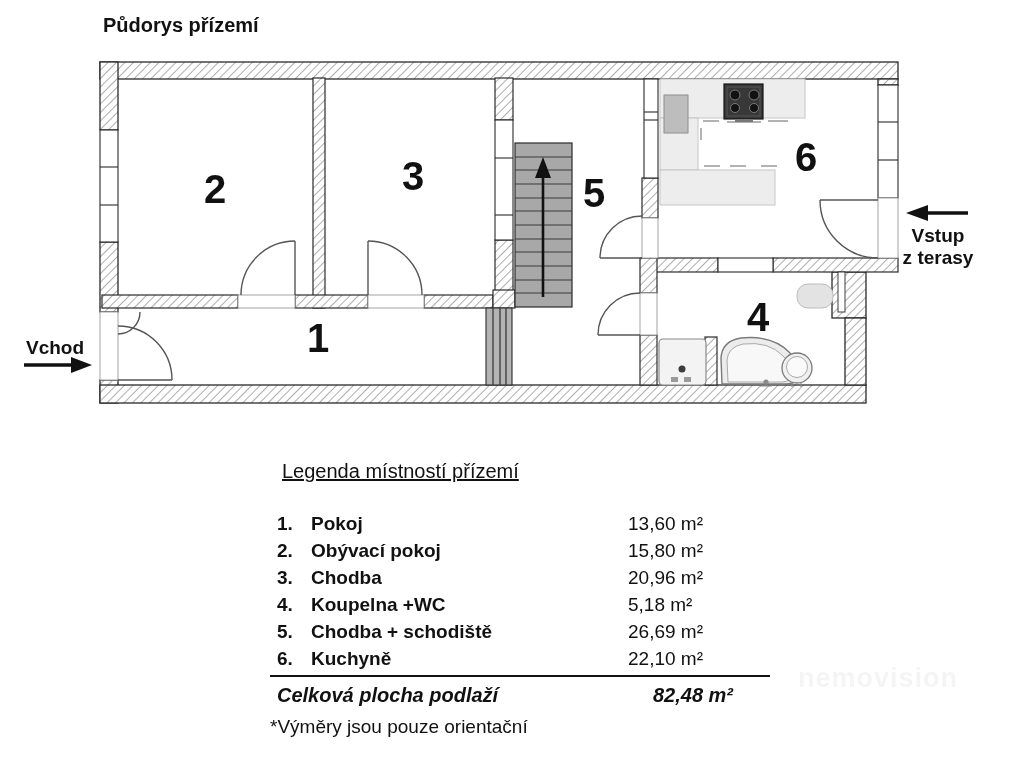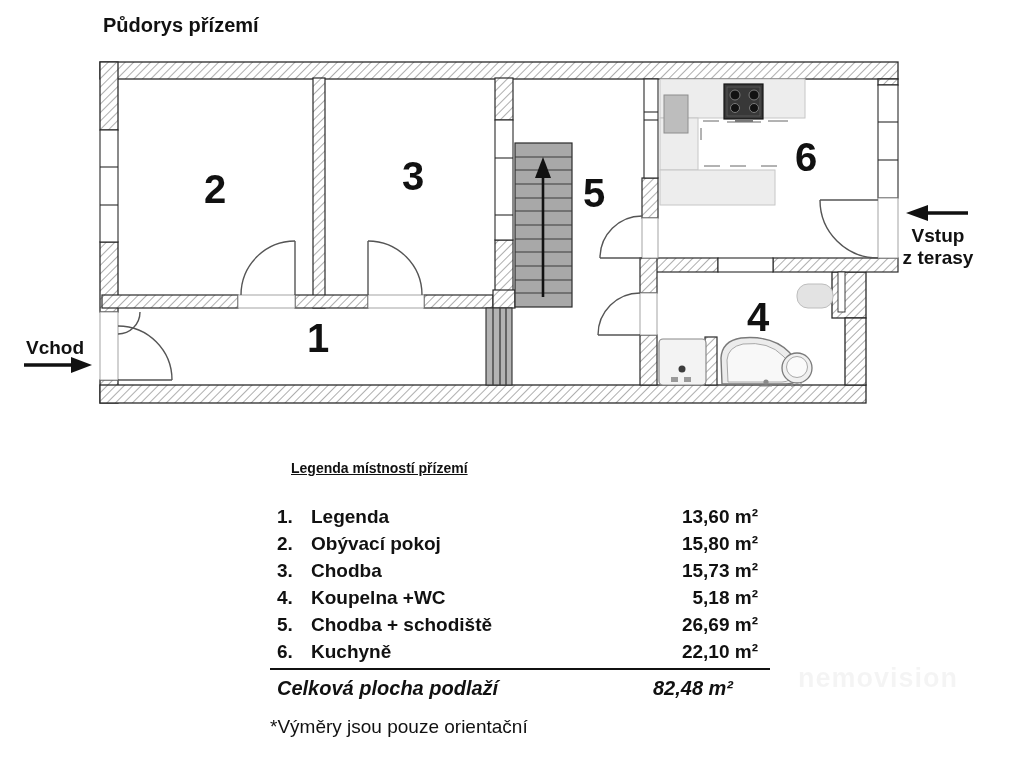--- a/index.html
+++ b/index.html
@@ -1,26 +1,26 @@
 <!DOCTYPE html>
 <html><head>
 <meta charset="utf-8">
 <style>
   html,body{margin:0;padding:0;background:#fff;}
   .stage{position:relative;width:1024px;height:768px;background:#fff;overflow:hidden;
          font-family:"Liberation Sans",sans-serif;color:#111;}
   .page-title{position:absolute;left:103px;top:14px;font-size:20px;font-weight:bold;}
   .plan-svg{position:absolute;left:0;top:0;}
   .legend{position:absolute;left:270px;top:460px;width:500px;}
-  .legend-title{font-size:14px;font-weight:bold;text-decoration:underline;margin:0 0 0 21px;}
+  .legend-title{font-size:20px;font-weight:normal;text-decoration:underline;margin:0 0 0 12px;}
   .legend-rows{margin-top:27px;}
   .legend-row{display:flex;align-items:baseline;font-size:19px;line-height:27px;}
   .lr-num{width:41px;padding-left:7px;font-weight:bold;box-sizing:border-box;}
   .lr-name{flex:1;font-weight:bold;}
-  .lr-area{width:130px;text-align:right;padding-right:12px;font-weight:bold;}
+  .lr-area{width:130px;padding-right:12px;font-weight:normal;}
   .legend-sep{border-top:2.5px solid #111;margin-top:3px;}
   .legend-total{display:flex;align-items:baseline;font-size:20px;font-weight:bold;margin-top:7px;font-style:italic;}
   .lt-label{flex:1;padding-left:7px;}
   .lt-value{width:130px;text-align:center;padding-right:12px;}
   .footnote{position:absolute;left:270px;top:716px;font-size:19px;text-align:center;}
   .watermark{position:absolute;left:798px;top:663px;font-size:27px;font-weight:bold;
              letter-spacing:1px;color:rgba(0,0,0,0.045);}
   svg text{font-family:"Liberation Sans",sans-serif;fill:#111;}
   .room-num{font-size:40px;font-weight:bold;}
   .dir-label{font-size:19px;font-weight:bold;}
@@ -230,32 +230,32 @@
       <text class="dir-label" x="938" y="242" text-anchor="middle">Vstup</text>
       <text class="dir-label" x="938" y="264" text-anchor="middle">z terasy</text>
     </g>
   </svg>
 
   <div class="legend">
     <div class="legend-title">Legenda místností přízemí</div>
     <div class="legend-rows">
       <div class="legend-row">
         <span class="lr-num">1.</span>
-        <span class="lr-name">Legenda</span>
+        <span class="lr-name">Pokoj</span>
         <span class="lr-area">13,60 m²</span>
       </div>
       <div class="legend-row">
         <span class="lr-num">2.</span>
         <span class="lr-name">Obývací pokoj</span>
         <span class="lr-area">15,80 m²</span>
       </div>
       <div class="legend-row">
         <span class="lr-num">3.</span>
         <span class="lr-name">Chodba</span>
-        <span class="lr-area">15,73 m²</span>
+        <span class="lr-area">20,96 m²</span>
       </div>
       <div class="legend-row">
         <span class="lr-num">4.</span>
         <span class="lr-name">Koupelna +WC</span>
         <span class="lr-area">5,18 m²</span>
       </div>
       <div class="legend-row">
         <span class="lr-num">5.</span>
         <span class="lr-name">Chodba + schodiště</span>
         <span class="lr-area">26,69 m²</span>

